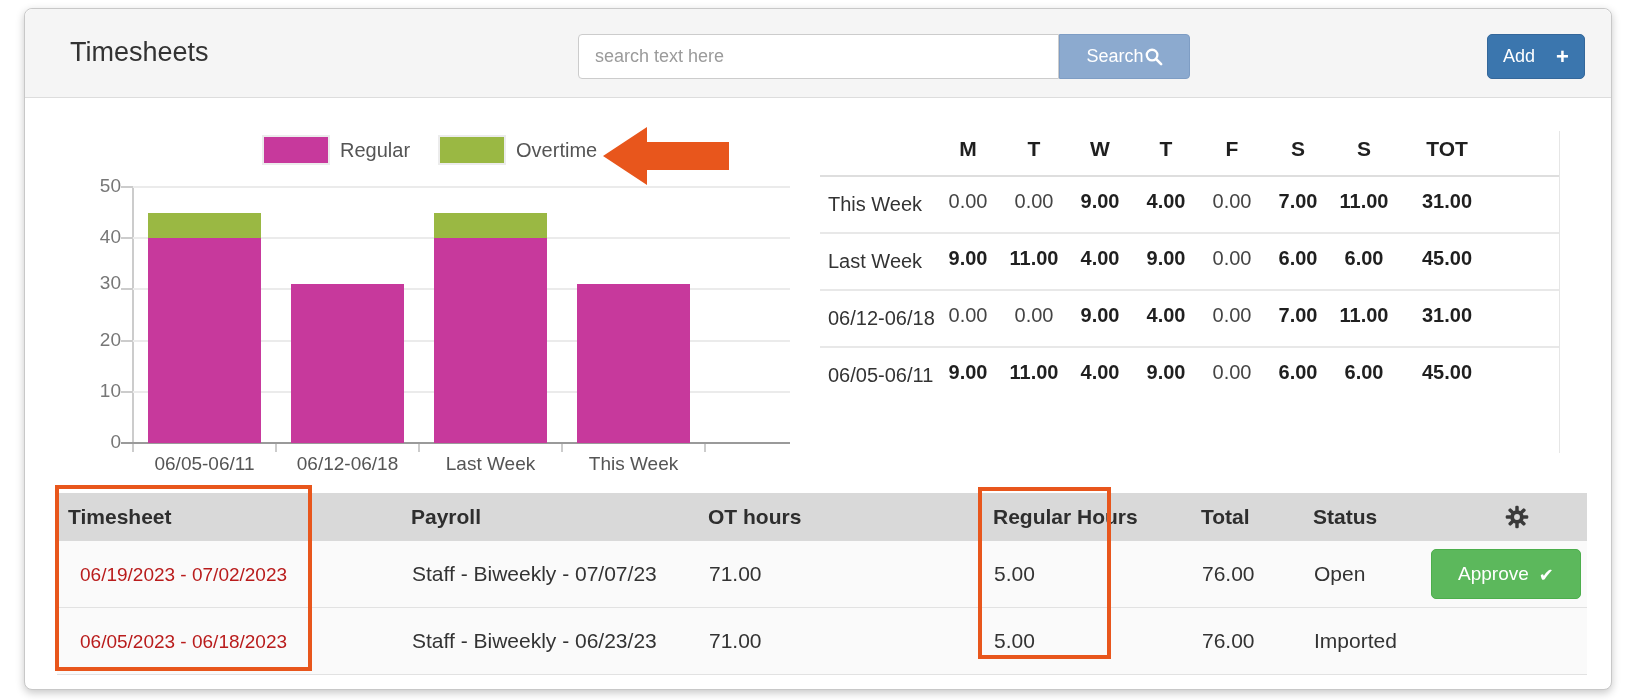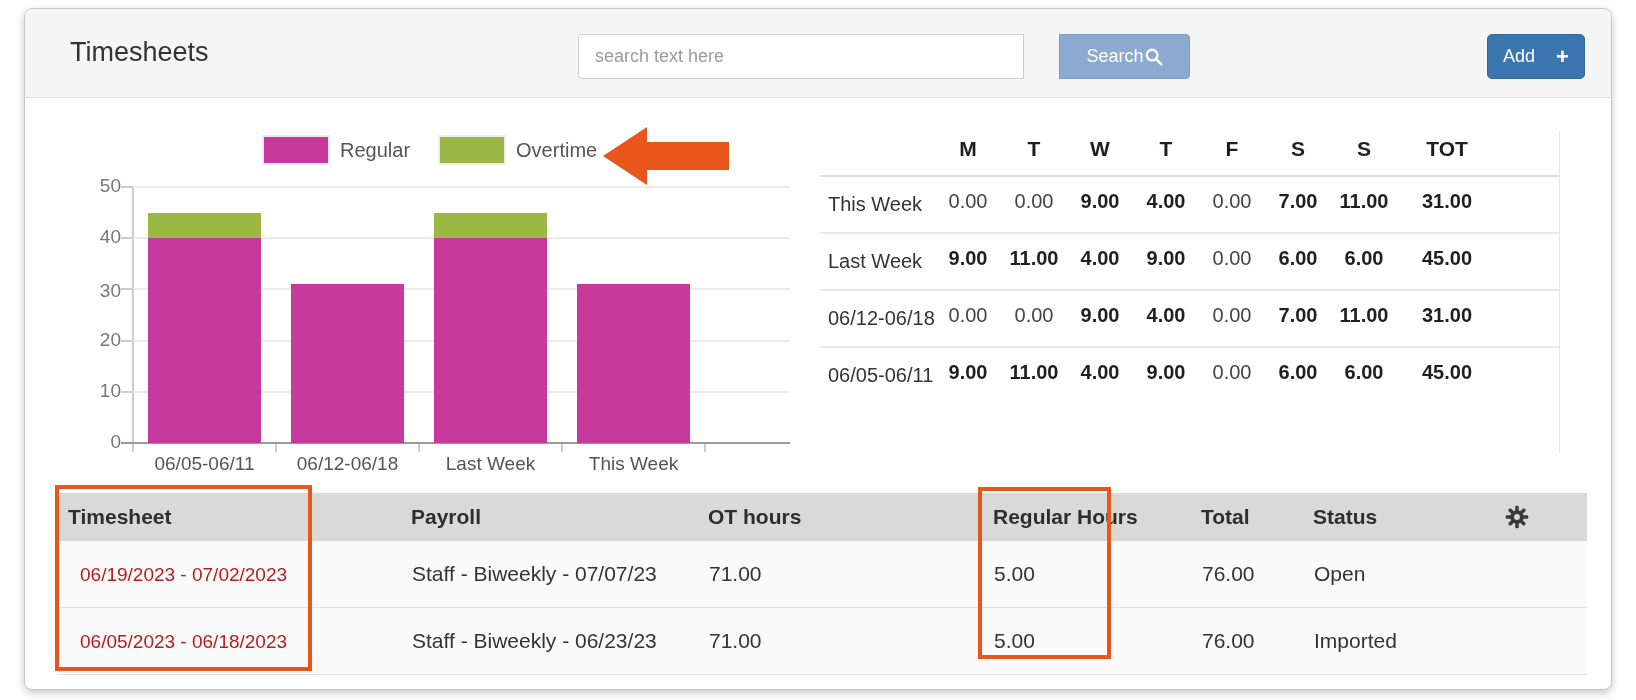--- a/index.html
+++ b/index.html
@@ -4,21 +4,21 @@
 <style>
   * { box-sizing: border-box; margin: 0; padding: 0; }
   html,body { width:1636px; height:700px; background:#fff; overflow:hidden;
     font-family:"Liberation Sans","DejaVu Sans",sans-serif; }
   .card { position:absolute; left:24px; top:8px; width:1588px; height:682px;
     background:#fff; border:1px solid #c8c8c8; border-radius:8px;
     box-shadow:0 3px 9px rgba(0,0,0,.22); }
   .card-header { position:absolute; left:0; top:0; width:100%; height:89px;
     background:#f5f5f5; border-bottom:1px solid #ddd; border-radius:8px 8px 0 0; }
   .page-title { position:absolute; left:29px; top:28px; font-size:27px; font-weight:400; color:#333;margin-left:16px; }
-  .search-input { position:absolute; left:553px; top:25px; width:446px; height:45px;
+  .search-input { position:absolute; left:553px; top:25px; width:481px; height:45px;
     border:1px solid #ccc; border-radius:4px 0 0 4px; padding:0 16px; font-size:18px; color:#333;
     font-family:inherit; outline:none; background:#fff; }
   .search-input::placeholder { color:#9b9b9b; }
   .btn-search { position:absolute; left:1034px; top:25px; width:131px; height:45px;
     background:#8caacf; border:1px solid #7e9dc4; border-radius:0 4px 4px 0; color:#fff;
     font-size:18px; font-family:inherit; display:flex; align-items:center; justify-content:center; cursor:pointer; }
   .btn-add { position:absolute; left:1462px; top:25px; width:98px; height:45px;
     background:#3b76ae; border:1px solid #34679a; border-radius:5px; color:#fff;
     font-size:18px; font-family:inherit; display:flex; align-items:center; justify-content:center; gap:21px; cursor:pointer; }
   .plus-glyph { font-size:22px; font-weight:bold; line-height:1; }
@@ -103,21 +103,21 @@
     <div class="axis-x"></div>
   <div class="ylab" style="top: 422px;">0</div>
       <div class="grid-h" style="top: 381.8px;"></div>
       <div class="tick-h" style="top: 381.8px;"></div>
       <div class="ylab" style="top: 370.8px;">10</div>
       <div class="grid-h" style="top: 330.6px;"></div>
       <div class="tick-h" style="top: 330.6px;"></div>
       <div class="ylab" style="top: 319.6px;">20</div>
       <div class="grid-h" style="top: 279.4px;"></div>
       <div class="tick-h" style="top: 279.4px;"></div>
-      <div class="ylab" style="top: 271px;">30</div>
+      <div class="ylab" style="top: 263px;">30</div>
       <div class="grid-h" style="top: 228.2px;"></div>
       <div class="tick-h" style="top: 228.2px;"></div>
       <div class="ylab" style="top: 217.2px;">40</div>
       <div class="grid-h" style="top: 177px;"></div>
       <div class="tick-h" style="top: 177px;"></div>
       <div class="ylab" style="top: 166px;">50</div>
       <div class="bar-seg" style="left: 123px; top: 229.2px; height: 204.8px; background: rgb(199, 57, 156);"></div>
       <div class="bar-seg" style="left: 123px; top: 203.6px; height: 25.6px; background: rgb(154, 184, 67);"></div>
       <div class="xlab" style="left: 108px;">06/05-06/11</div>
       <div class="tick-x" style="left: 107px;"></div>
@@ -224,20 +224,26 @@
         </div>
       </div>
     <div id="tsBody">
         <div class="ts-grid ts-row">
           <div class="cell-timesheet"><a class="ts-link" href="#">06/19/2023 - 07/02/2023</a></div>
           <div>Staff - Biweekly - 07/07/23</div>
           <div>71.00</div>
           <div>5.00</div>
           <div>76.00</div>
           <div>Open</div>
+          <div class="cell-action">
+            <button class="btn-approve">
+              <span>Approve</span>
+              <span style="font-family:'DejaVu Sans',sans-serif;font-size:18px">✔</span>
+            </button>
+          </div>
         </div>
         <div class="ts-grid ts-row">
           <div class="cell-timesheet"><a class="ts-link" href="#">06/05/2023 - 06/18/2023</a></div>
           <div>Staff - Biweekly - 06/23/23</div>
           <div>71.00</div>
           <div>5.00</div>
           <div>76.00</div>
           <div>Imported</div>
           <div class="cell-action"></div>
         </div>

